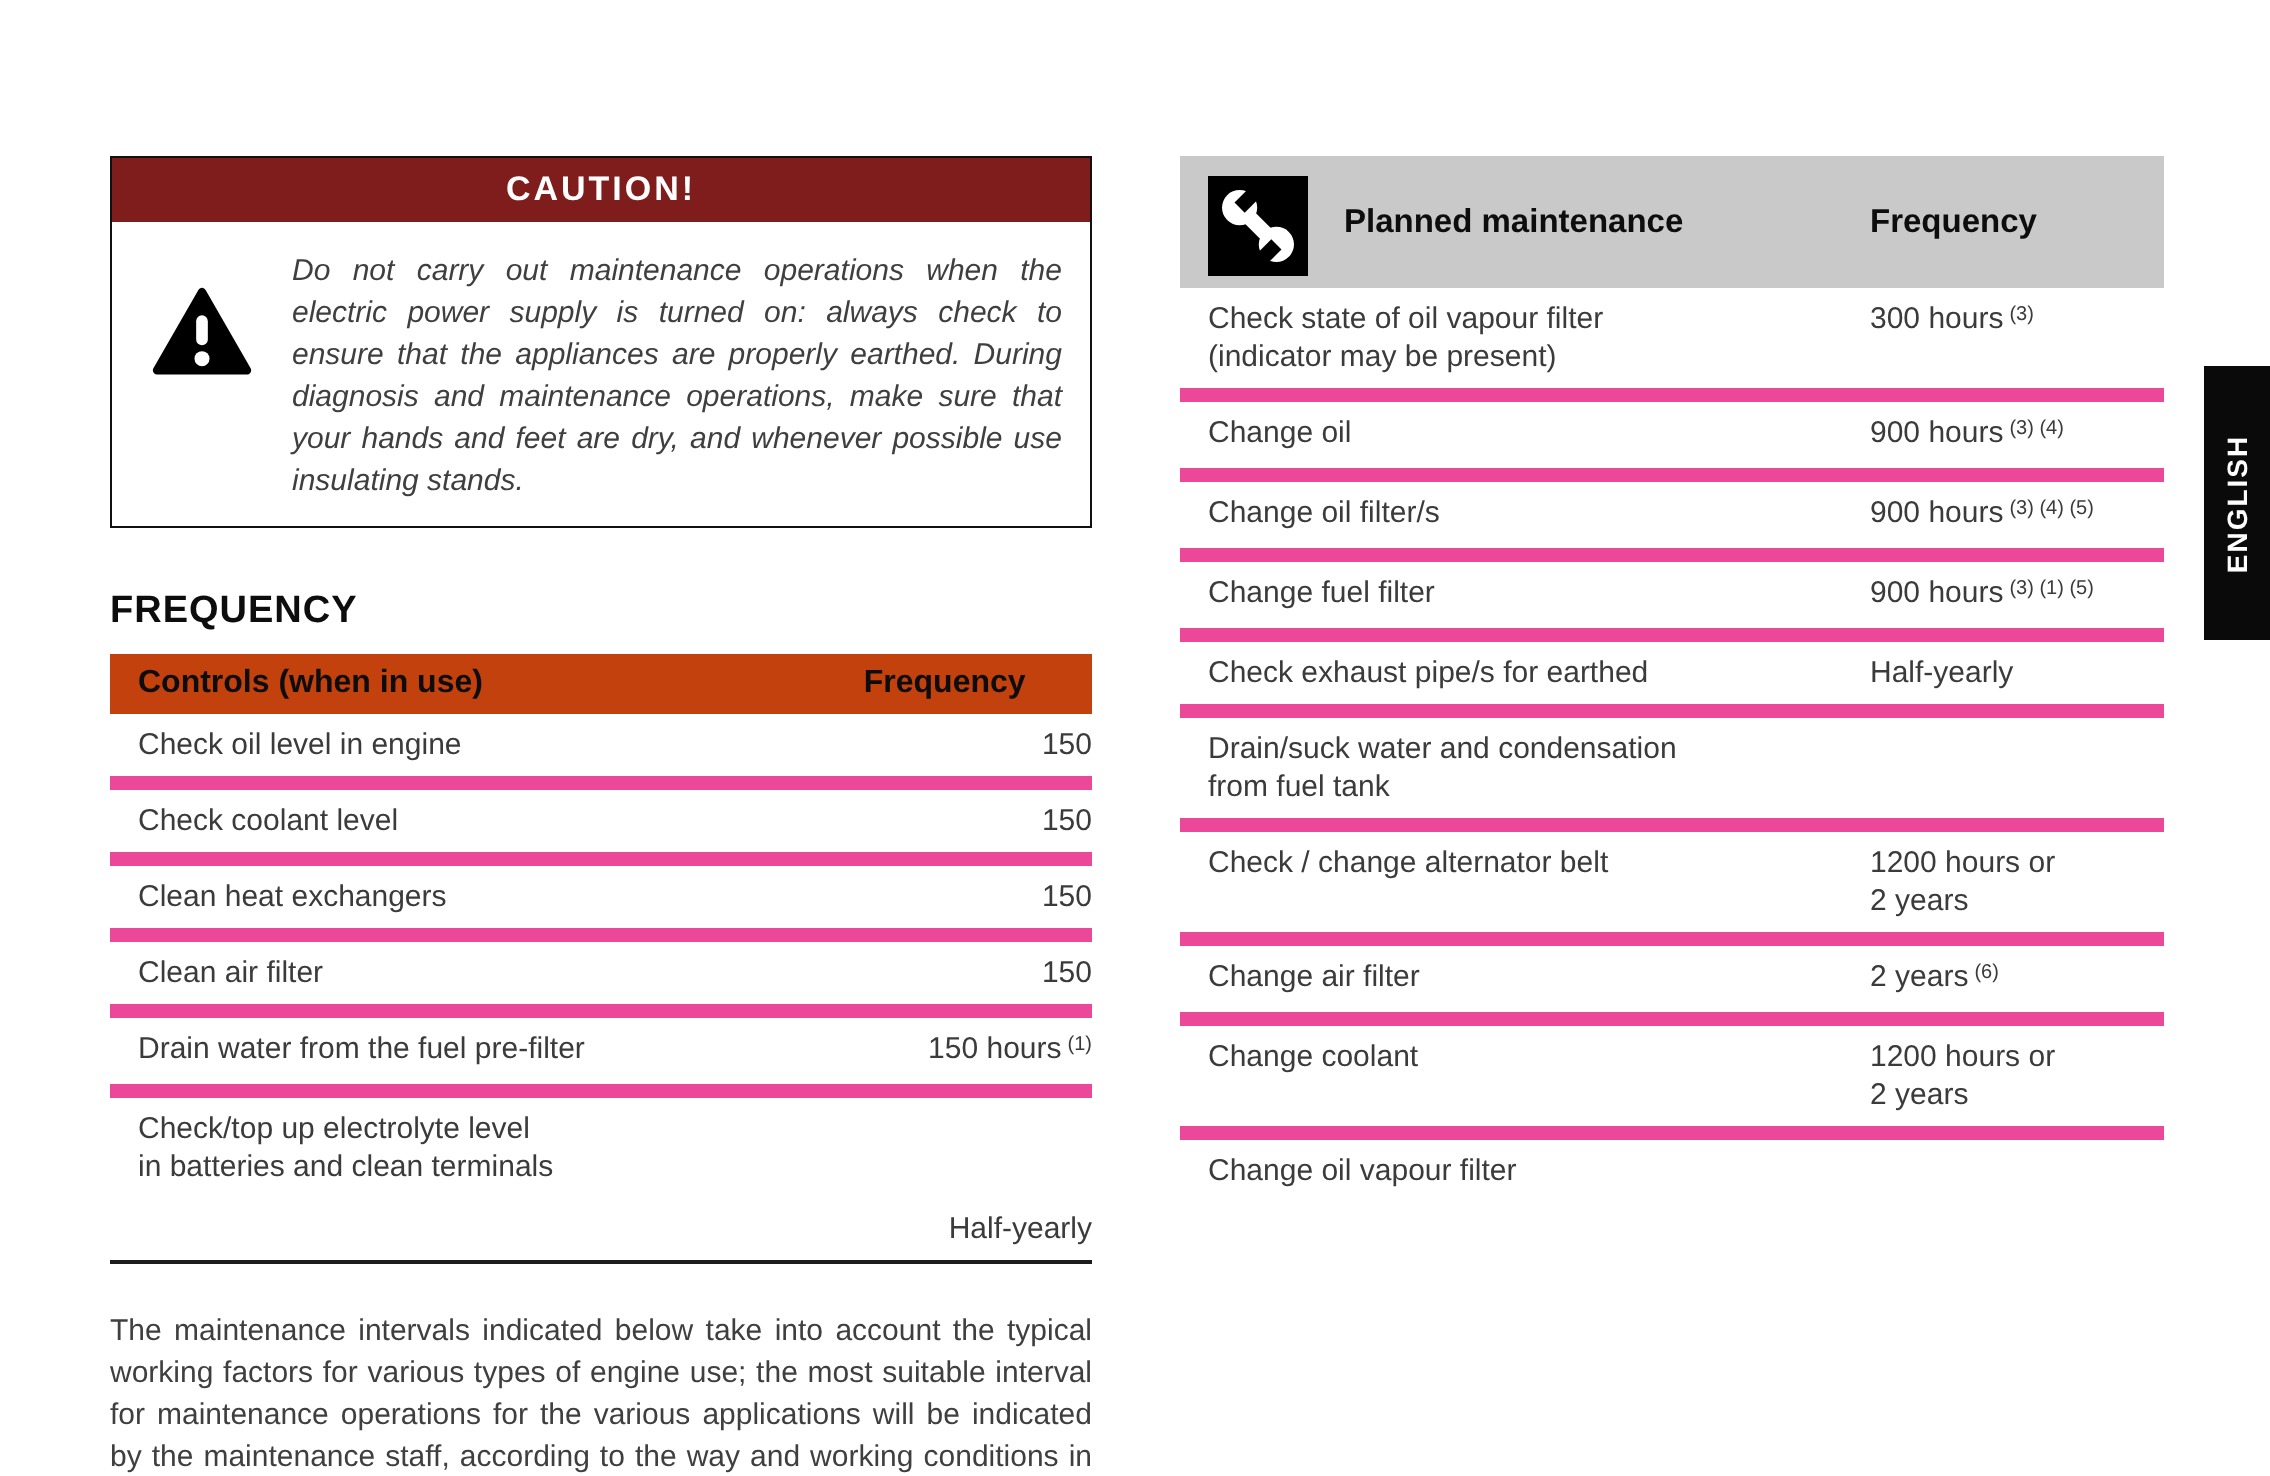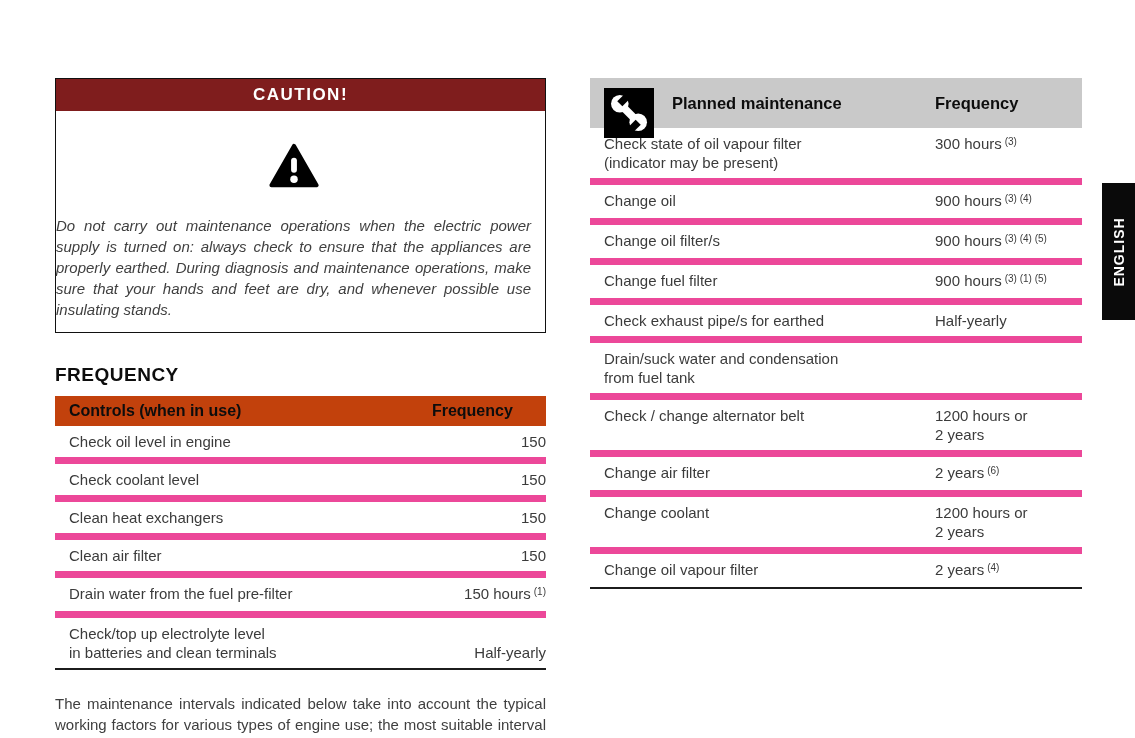--- a/index.html
+++ b/index.html
@@ -23,21 +23,20 @@
   }
   .caution-header {
     background: #7f1d1d;
     height: 32px;
     display: flex; align-items: center; justify-content: center;
     color: #ffffff; font-weight: bold; font-size: 17px; letter-spacing: 1.5px;
   }
   .caution-body {
     display: flex;
     padding: 14px 14px 12px 0;
-    flex-direction: column;
   }
   .caution-icon-wrap {
     flex: 0 0 90px;
     display: flex; justify-content: center;
     padding-top: 18px;
   }
   .caution-text {
     flex: 1;
     font-style: italic;
     font-size: 15px;
@@ -47,21 +46,21 @@
   }
 
   .freq-heading {
     margin-top: 31px;
     font-size: 19px; font-weight: bold; color: #0d0d0d;
     letter-spacing: 0.5px;
   }
 
   
   .trow { display: flex; border-bottom: 7px solid #ec4899; align-items: flex-start; }
-  .trow.last { border-bottom: 2px solid #1c1c1c; }
+  .trow.last { border-bottom: 2px solid #1c1c1c; flex-direction: column; }
   .cell { white-space: pre-line; font-size: 15px; line-height: 19px; padding-top: 6px; padding-bottom: 6px; }
   .sup { font-size: 10px; position: relative; top: -4px; margin-left: 3px; white-space: nowrap; }
   .sup:empty { display: none; }
 
   
   .controls-table { margin-top: 10px; }
   .controls-table .thead {
     background: #c2410c;
     display: flex; align-items: center;
     height: 30px;
@@ -83,21 +82,21 @@
     font-size: 15px; line-height: 21px;
     text-align: justify;
     color: #3f3f3f;
   }
 
   
   .right-col { position: absolute; left: 590px; top: 78px; width: 492px; }
 
   .planned-table .thead {
     background: #c9c9c9;
-    height: 50px;
+    height: 66px;
     display: flex; align-items: center;
     position: relative;
   }
   .icon-box { position: absolute; left: 14px; top: 10px; width: 50px; height: 50px; }
   .planned-table .thead .h1 {
     flex: 0 0 345px; padding-left: 82px;
     font-weight: bold; font-size: 16.5px; color: #0d0d0d;
   }
   .planned-table .thead .h2 {
     flex: 1;

